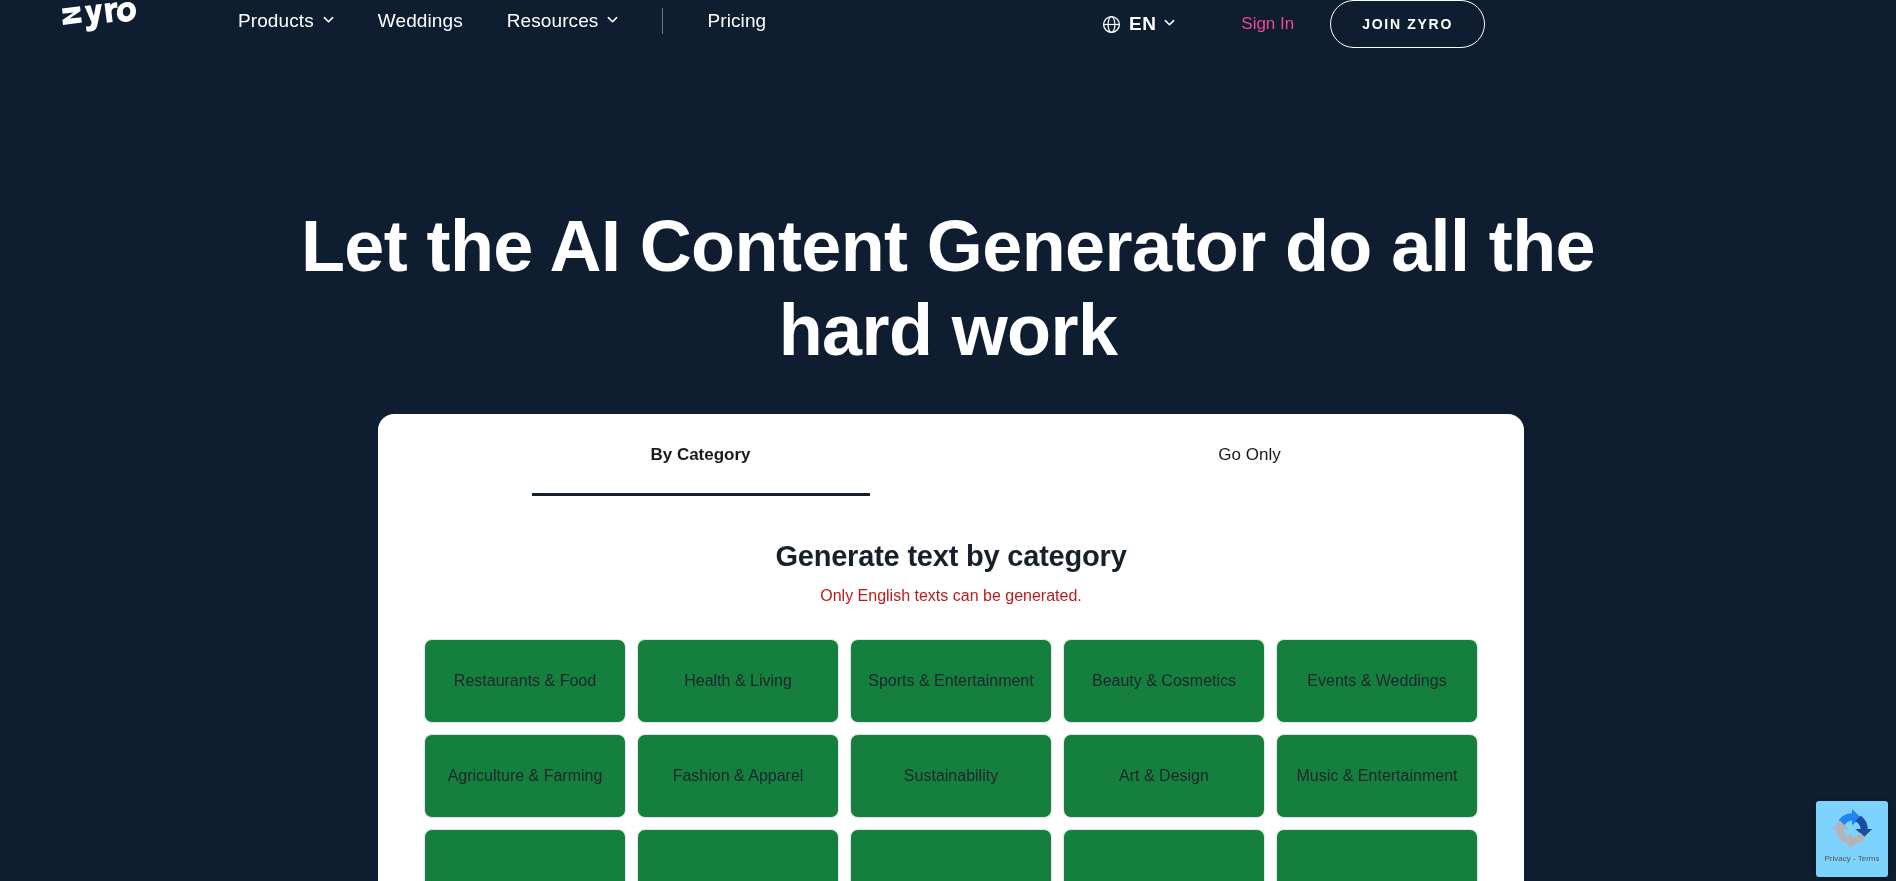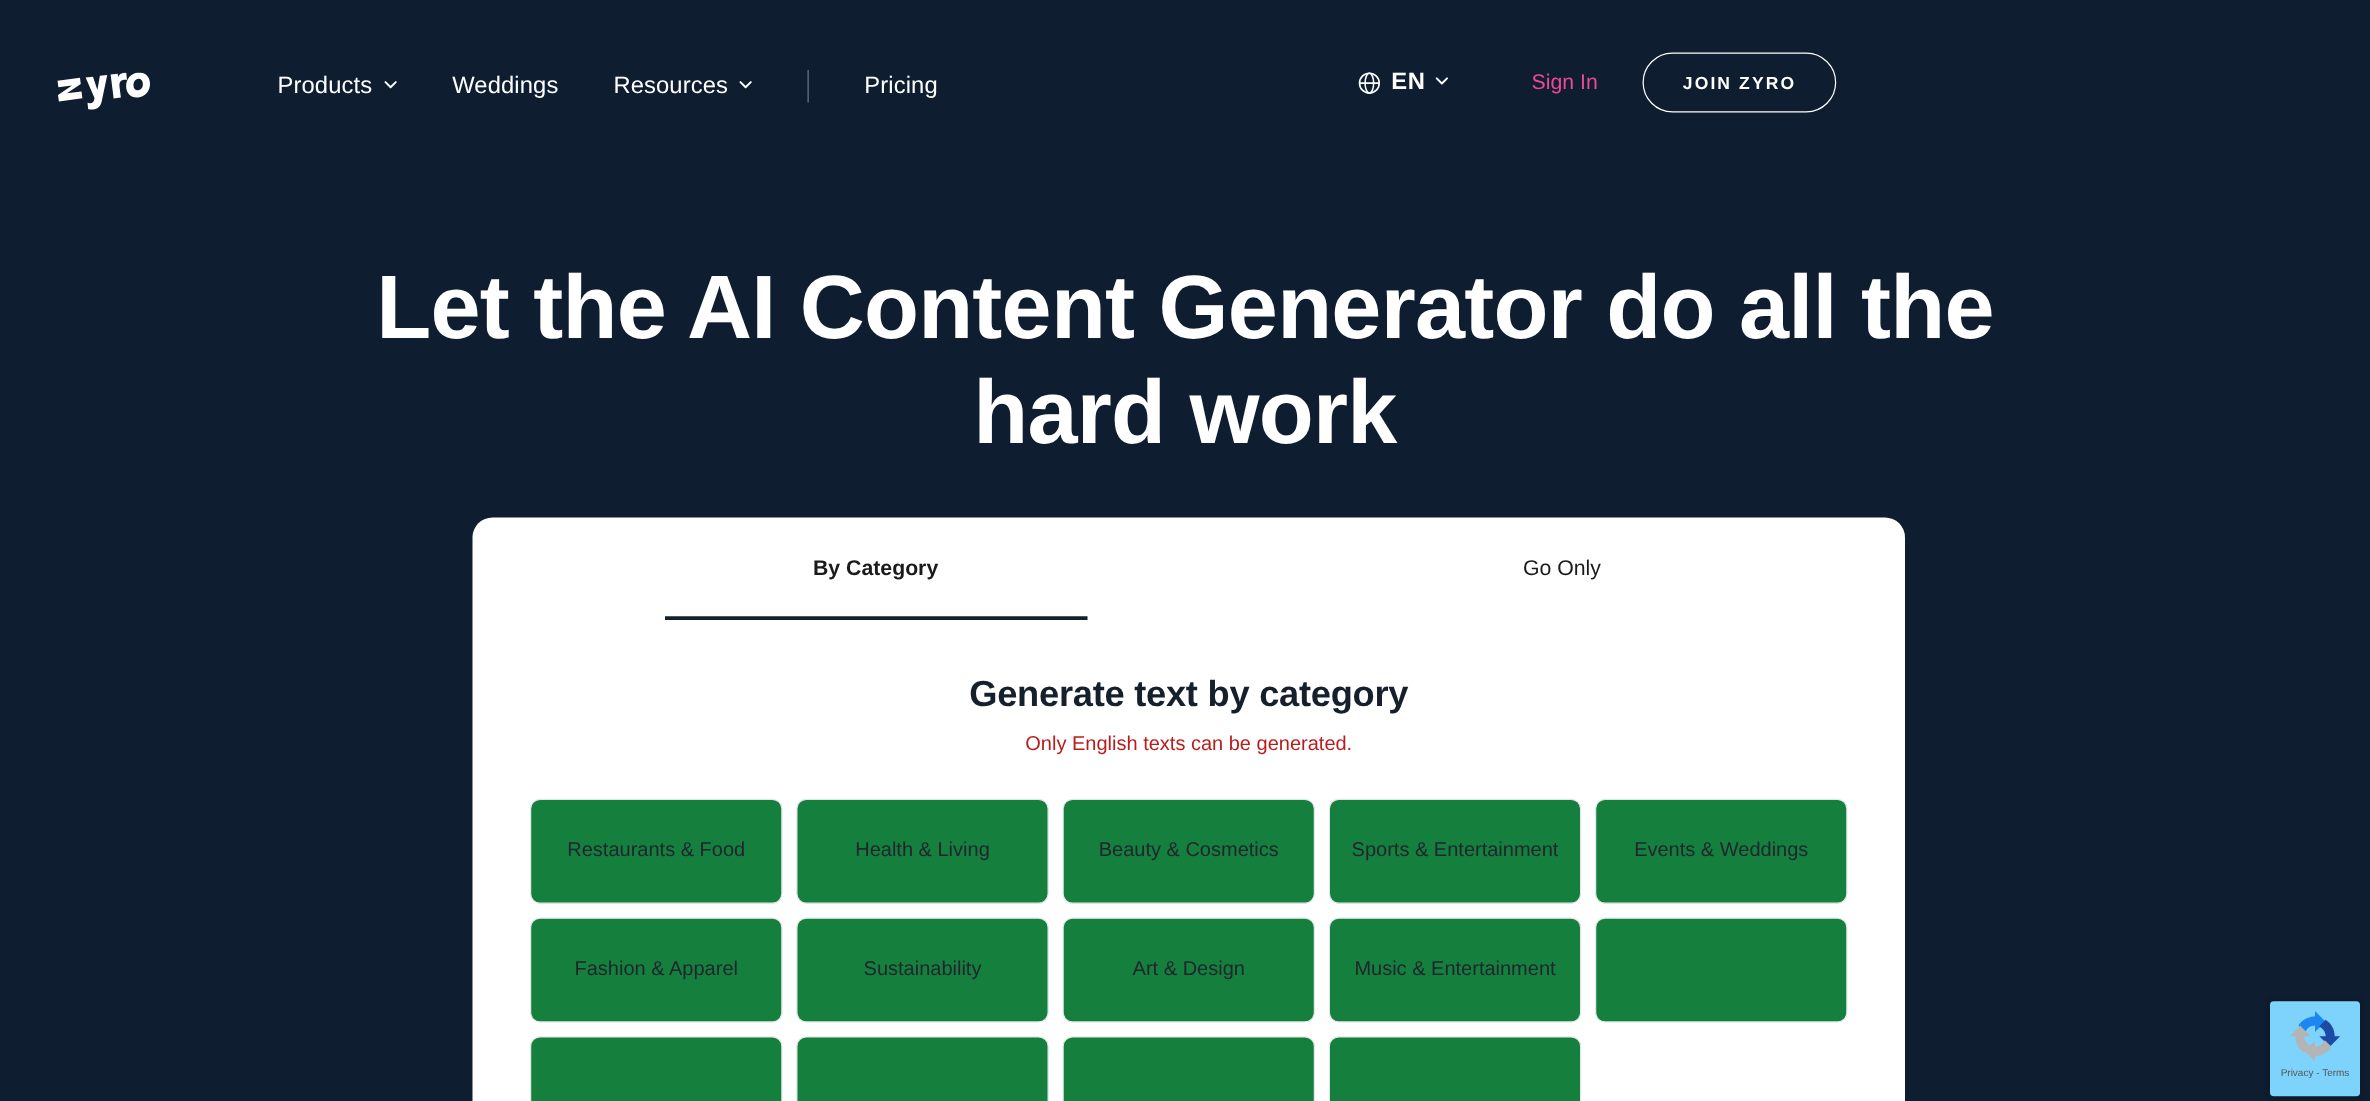--- a/index.html
+++ b/index.html
@@ -13,25 +13,25 @@
 
   body {
     background: #0e1d2f;
     font-family: "Liberation Sans", sans-serif;
     position: relative;
   }
 
   
   .header {
     position: absolute;
-    top: 0; left: 0;
+    top: 0; left: 16px;
     width: 1513px;
     height: 90px;
     display: flex;
-    align-items: flex-end;
+    align-items: flex-start;
     padding: 0 44px;
   }
 
   .logo {
     width: 76px;
     height: 34px;
     display: flex;
     align-items: center;
     justify-content: flex-start;
     flex-shrink: 0;
@@ -333,23 +333,24 @@
       <span>Go Only</span>
     </div>
   </div>
 
   <div class="panel-heading">Generate text by category</div>
   <div class="panel-sub">Only English texts can be generated.</div>
 
   <div class="cat-grid">
     <div class="cat-card">Restaurants &amp; Food</div>
     <div class="cat-card">Health &amp; Living</div>
+    <div class="cat-card">Sports &amp; Entertainment</div>
     <div class="cat-card">Beauty &amp; Cosmetics</div>
-    <div class="cat-card">Sports &amp; Entertainment</div>
     <div class="cat-card">Events &amp; Weddings</div>
+    <div class="cat-card">Agriculture &amp; Farming</div>
     <div class="cat-card">Fashion &amp; Apparel</div>
     <div class="cat-card">Sustainability</div>
     <div class="cat-card">Art &amp; Design</div>
     <div class="cat-card">Music &amp; Entertainment</div>
     <div class="cat-card"></div>
     <div class="cat-card"></div>
     <div class="cat-card"></div>
     <div class="cat-card"></div>
     <div class="cat-card"></div>
   </div>

